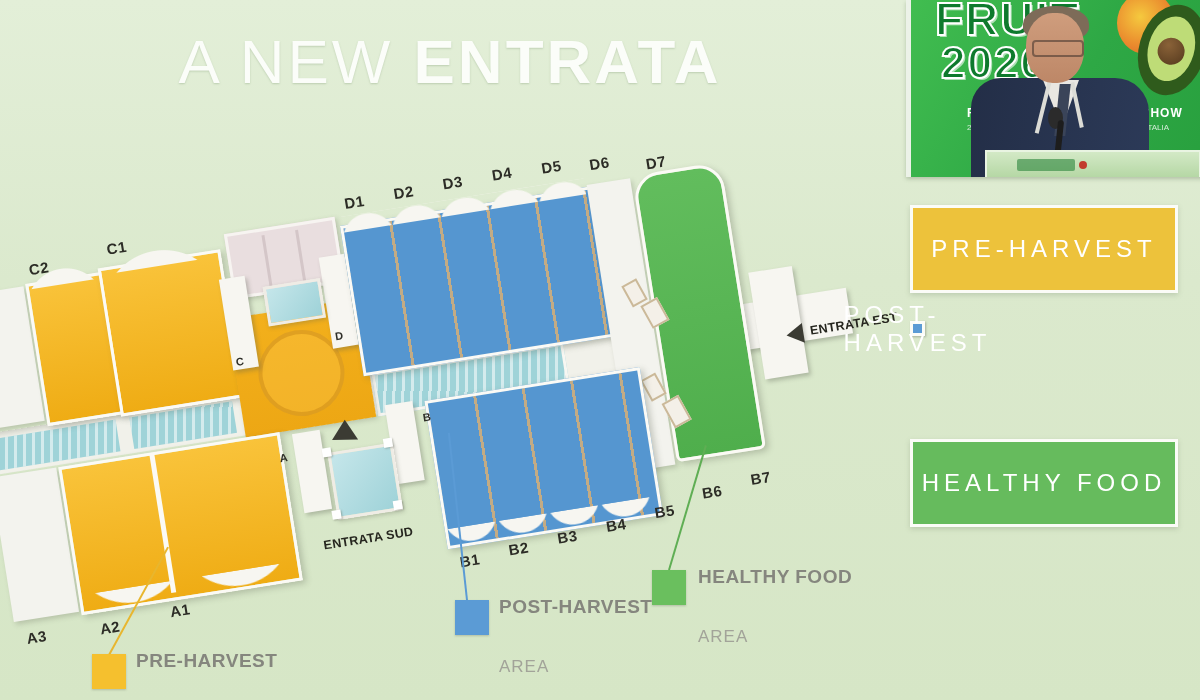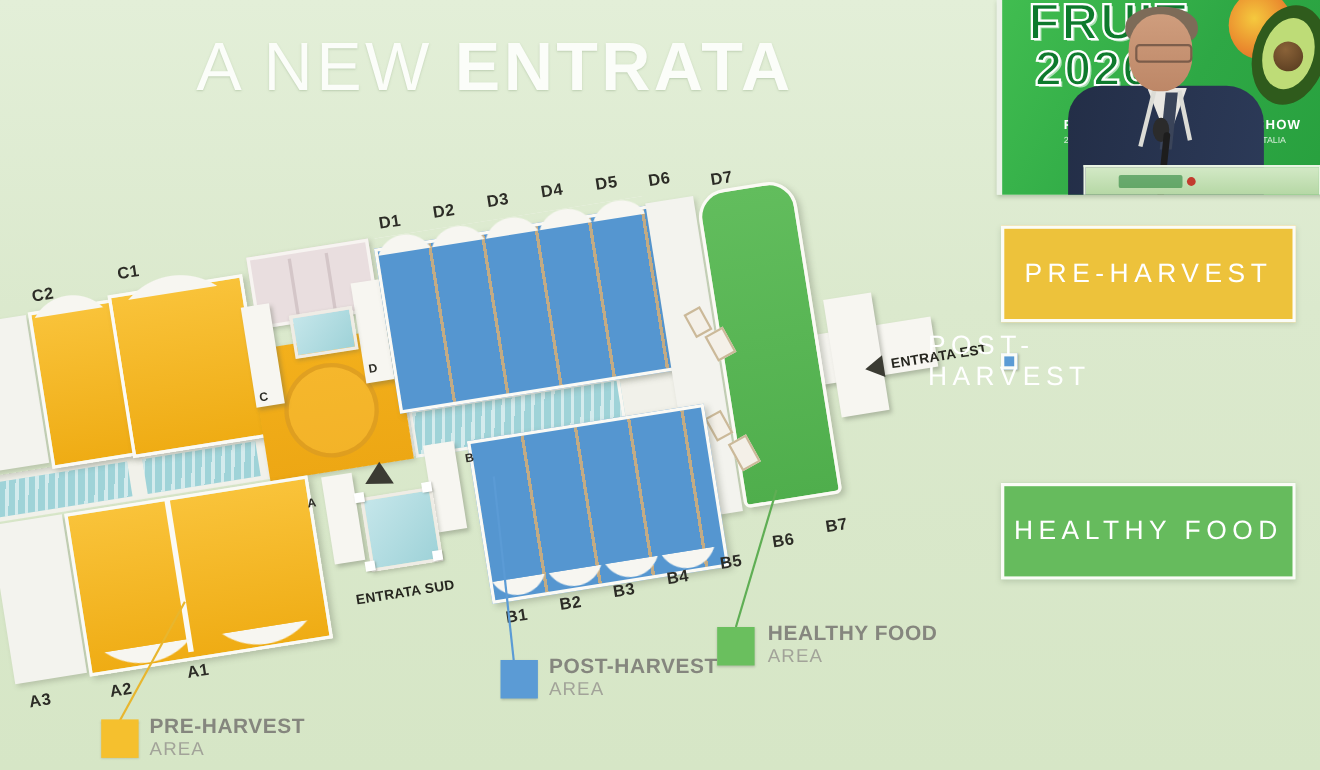--- a/index.html
+++ b/index.html
@@ -77,21 +77,21 @@
     border-bottom:20px solid #3b3b33;transform:rotate(8deg);}
   .arrow-left{width:0;height:0;border-top:10px solid transparent;border-bottom:10px solid transparent;
     border-right:17px solid #3b3b33;}
   .mlbl{font-weight:bold;font-size:15px;color:#2c2c26;letter-spacing:.5px;}
   .mgate{font-weight:bold;font-size:11px;color:#2e2e28;}
   .ment{font-weight:bold;font-size:12.5px;color:#26261f;letter-spacing:.3px;white-space:nowrap;}
   
   .callout-line{position:absolute;height:2px;transform-origin:0 50%;}
   .swatch{position:absolute;width:34px;height:35px;box-shadow:0 1px 2px rgba(90,95,80,.3);}
   .co-title{position:absolute;font-size:19px;font-weight:bold;color:#85867e;letter-spacing:.5px;white-space:nowrap;}
-  .co-sub{position:absolute;font-size:17px;color:#a2a399;letter-spacing:1px;}
+  .co-sub{position:absolute;font-size:17px;color:#a2a399;letter-spacing:1px;margin-top:40px;}
 </style>
 </head>
 <body>
 
 <div class="slide">
 
   <div class="title"><span>A NEW</span>&nbsp;<b>ENTRATA</b></div>
 
   <div class="map">
 

